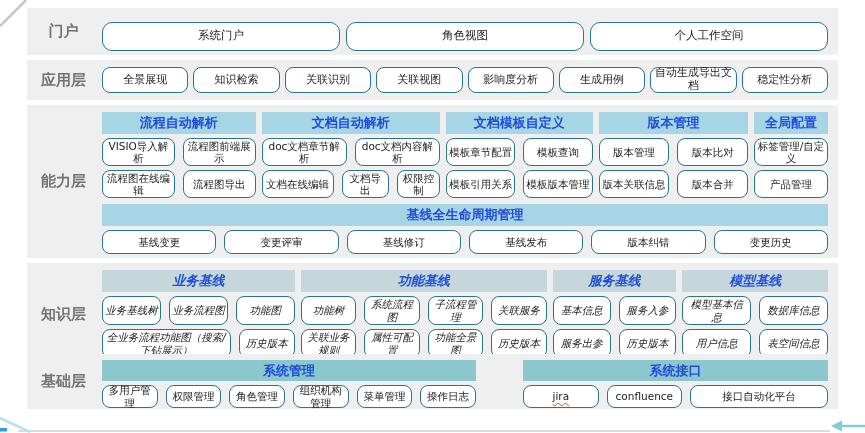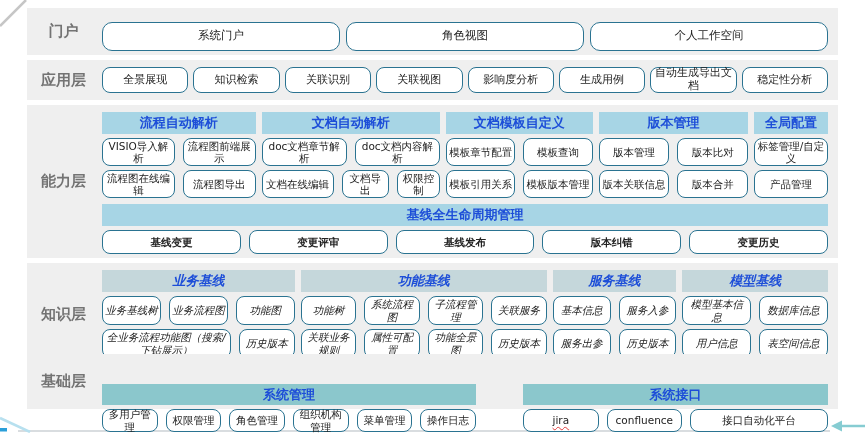--- a/index.html
+++ b/index.html
@@ -49,34 +49,34 @@
   .group-header{
     height:22px;display:flex;align-items:center;justify-content:center;
     font-weight:bold;font-size:13px;color:#1d4ed8;flex:0 0 auto;
   }
   .cap-header{background:#a7d5e5;}
   .kn-header{background:#c5d7db;}
   .base-header{background:#8bc7cc;}
   .btn-row{display:flex;gap:8px;min-width:0;}
   .cap-group .btn-row{flex:1;min-height:26px;}
   .baseline{display:flex;flex-direction:column;gap:4px;margin-top:2px;}
-  .baseline .btn-row .chip{height:24px;font-weight:bold;}
+  .baseline .btn-row .chip{height:24px;}
 
   
   .kn-content{flex:1;display:flex;gap:6px;padding:7px 10px 7px 2px;box-sizing:border-box;font-style:italic;}
   .kn-group{display:flex;flex-direction:column;gap:4px;min-width:0;}
   .kn-g1{flex:192 1 0;}
   .kn-g2{flex:245 1 0;}
   .kn-g3{flex:123 1 0;}
   .kn-g4{flex:145 1 0;}
   .kn-group .btn-row{flex:1;min-height:26px;}
 
   
   .base-content{flex:1;display:flex;justify-content:space-between;padding:6px 10px 6px 2px;box-sizing:border-box;}
-  .base-group{display:flex;flex-direction:column;gap:4px;min-width:0;margin-top:24px;}
+  .base-group{display:flex;flex-direction:column;gap:4px;min-width:0;}
   .base-g1{width:51.5%;}
   .base-g2{width:42%;}
   .base-group .group-header{height:21px;}
   .base-group .btn-row .chip{height:23px;}
 
   
   [data-bind="layers.3.groups.0.rows.1.0"]{flex:2.45 1 0;}
   [data-bind="layers.2.groups.1.rows.1.0"]{flex:1.6 1 0;}
   [data-bind="layers.2.groups.1.rows.1.2"]{flex:0.9 1 0;}
   [data-bind="layers.4.groups.1.rows.0.2"]{flex:1.9 1 0;}
@@ -188,20 +188,21 @@
           <div class="btn-row">
               <div class="chip" data-bind="layers.2.groups.4.rows.1.0">产品管理</div>
             </div>
         </div>
       </div>
       <div class="baseline">
         <div class="group-header cap-header" data-bind="layers.2.baseline.title">基线全生命周期管理</div>
         <div class="btn-row">
             <div class="chip" data-bind="layers.2.baseline.buttons.0">基线变更</div>
             <div class="chip" data-bind="layers.2.baseline.buttons.1">变更评审</div>
+            <div class="chip" data-bind="layers.2.baseline.buttons.2">基线修订</div>
             <div class="chip" data-bind="layers.2.baseline.buttons.3">基线发布</div>
             <div class="chip" data-bind="layers.2.baseline.buttons.4">版本纠错</div>
             <div class="chip" data-bind="layers.2.baseline.buttons.5">变更历史</div>
           </div>
       </div>
     </div>
   </div>
 
   <div class="row row-knowledge">
     <div class="layer-label" data-bind="layers.3.label">知识层</div>

